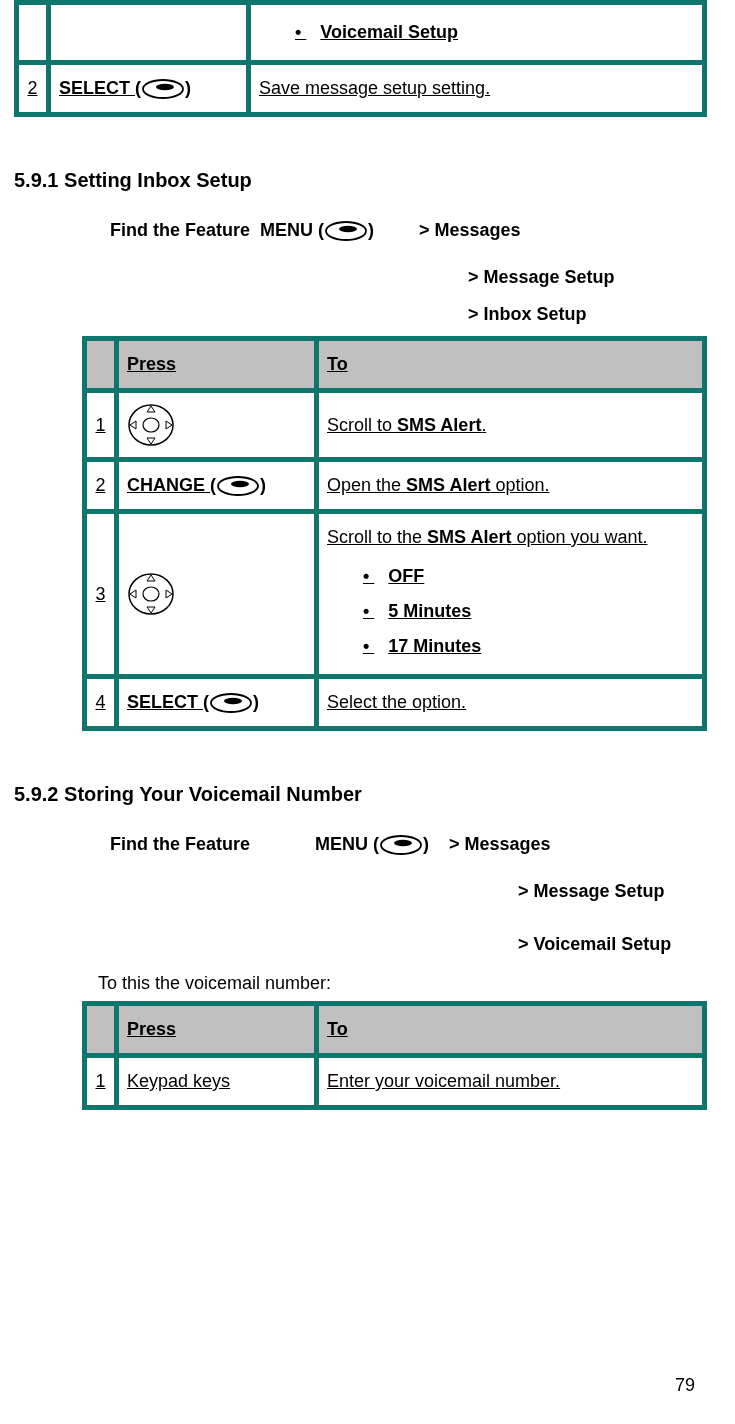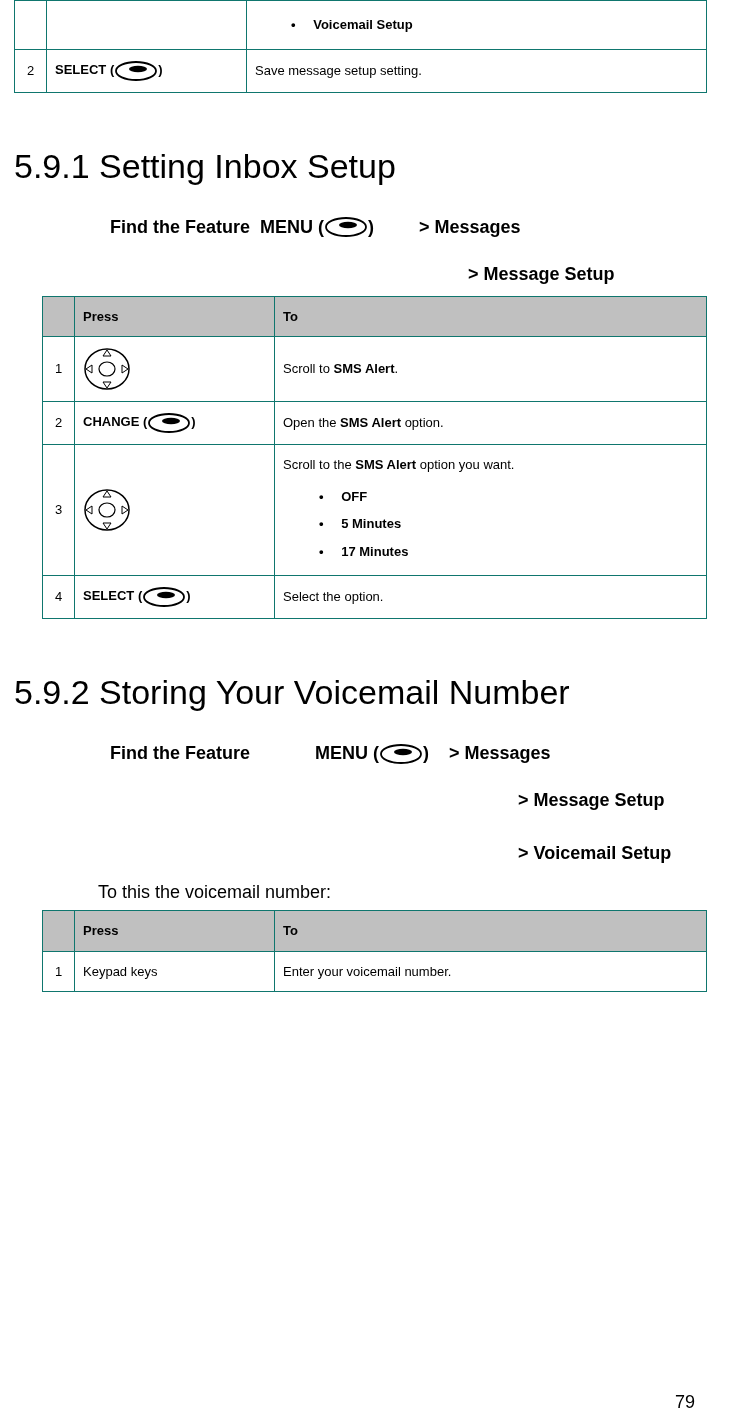--- a/index.html
+++ b/index.html
@@ -12,36 +12,37 @@
       padding: 0 28px 0 14px;
       font-size: 18px;
       line-height: 1.5;
     }
     table {
       border-collapse: collapse;
       width: 100%;
       margin-bottom: 0;
     }
     td, th {
-      border: 1px solid #0f766e;
+      border: 5px solid #0f766e;
       padding: 10px 8px;
       text-align: left;
       vertical-align: middle;
-      font-size: 13px;
+      font-size: 18px;
+      text-decoration: underline;
     }
     .header-row td, .header-row th {
       background: #c0c0c0;
       font-weight: bold;
     }
     .col-num { width: 32px; text-align: center; padding: 10px 4px;}
     .col-press { width: 200px; }
     .col-to { }
     h2.section-h {
-      font-size: 34px;
-      font-weight: normal;
+      font-size: 20px;
+      font-weight: bold;
       margin: 48px 0 22px 0;
     }
     .body-indent {
       margin-left: 84px;
       margin-right: 10px;
     }
     .feature-line {
       font-weight: bold;
       margin-top: 18px;
       display:flex;
@@ -72,27 +73,27 @@
       vertical-align: middle;
     }
     .icon-nav {
       display:inline-block;
       vertical-align: middle;
     }
     .cell-press { font-weight: bold; }
     .page-num {
       position: absolute;
       right: 40px;
-      bottom: 8px;
+      bottom: 25px;
       font-size: 18px;
     }
     .top-table td { vertical-align: middle; }
     .plain { font-weight: normal; }
     .para { margin-bottom: 14px; }
-    .table-wrap { margin-left: 28px; margin-top: 8px; border-radius: 32px;}
+    .table-wrap { margin-left: 68px; margin-top: 8px; border-radius: 32px;}
   </style>
 </head>
 <body>
 
 <table class="top-table">
   <tbody>
       <tr>
     <td class="col-num"></td>
     <td class="col-press"></td>
     <td class="col-to">
@@ -121,20 +122,21 @@
   <div class="feature-line">
     <span>Find the Feature</span>&nbsp;&nbsp;
     <span>MENU</span>&nbsp;(<svg class="icon-soft" width="44" height="22" viewBox="0 0 44 22">
         <ellipse cx="22" cy="11" rx="20" ry="9" fill="none" stroke="#000" stroke-width="1.8"></ellipse>
         <ellipse cx="24" cy="9" rx="9" ry="3.2" fill="#000"></ellipse>
       </svg>)
     &nbsp;&nbsp;&nbsp;&nbsp;&nbsp;&nbsp;&nbsp;&nbsp;
     <span>&gt; Messages</span>
   </div>
   <div class="feature-bc">&gt; Message Setup</div>
+  <div class="feature-bc" style="margin-top:10px;">&gt; Inbox Setup</div>
 </div>
 
 <div class="table-wrap">
 <table>
   <tbody>
         <tr class="header-row">
     <td class="col-num"></td>
     <td class="col-press">Press</td>
     <td class="col-to">To</td>
   </tr>

